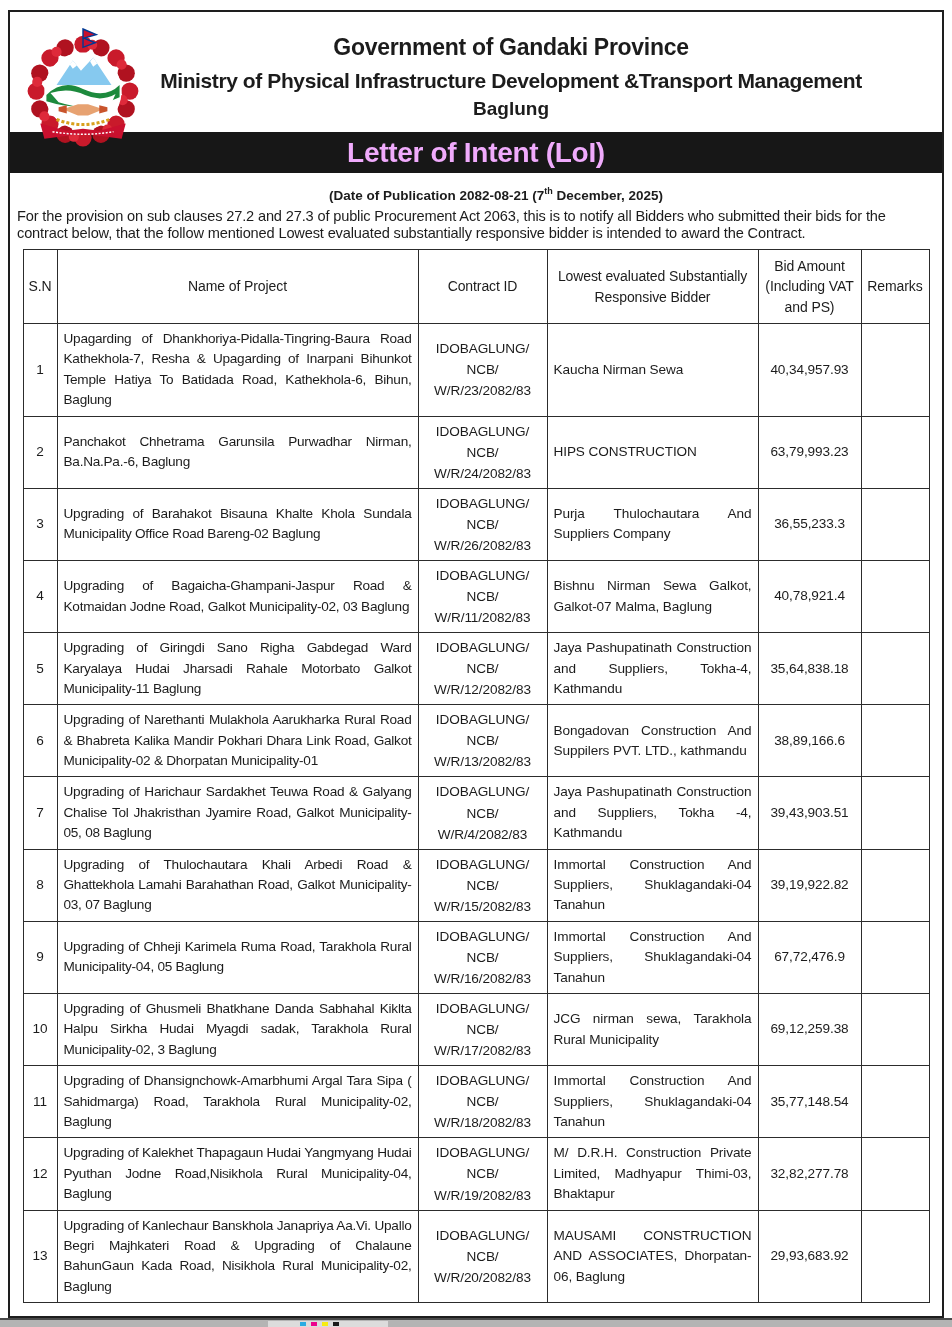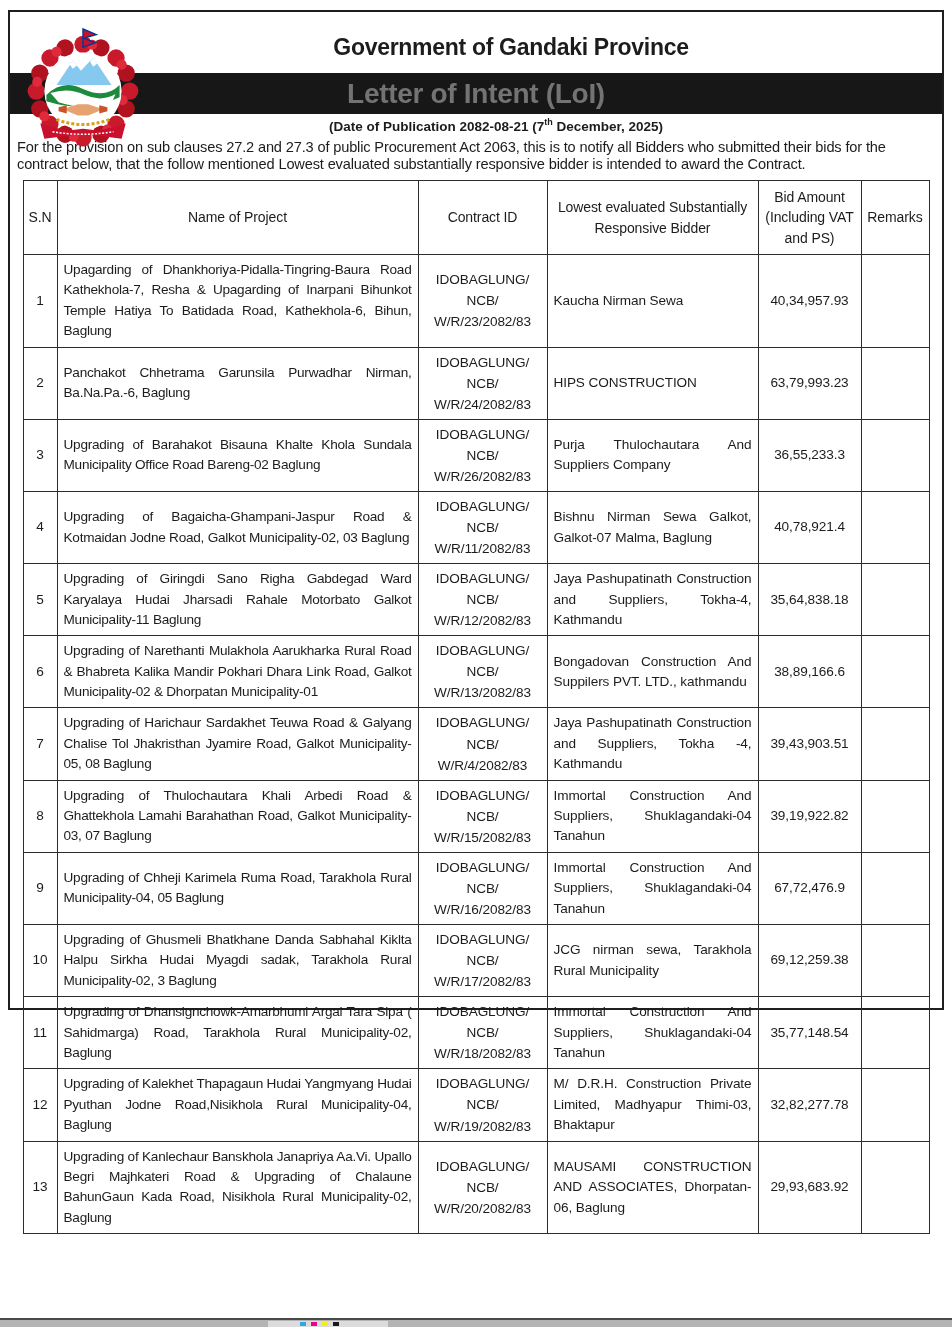--- a/index.html
+++ b/index.html
@@ -8,21 +8,21 @@
 
   .page {
     position:relative;
     width:952px; height:1327px;
     background:#ffffff;
     overflow:hidden;
   }
 
   .frame {
     position:absolute;
-    left:8px; top:10px; width:936px; height:1000px;
+    left:8px; top:10px; width:936px; height:1308px;
     border:2px solid #1e1e1e;
     background:#ffffff;
   }
 
   
   .masthead { position:relative; padding:16px 10px 0 10px; }
   .emblem {
     position:absolute; left:12px; top:14px;
     width:122px; height:126px;
   }
@@ -32,23 +32,23 @@
   .office-line { font-size:31px; font-weight:bold; letter-spacing:-0.5px; margin-top:9px; }
   .district-line { font-size:19px; font-weight:bold; margin-top:5px; }
 
   
   .banner {
     margin-top:12px;
     background:#171717;
     height:41px;
     display:flex; align-items:center; justify-content:center;
   }
-  .banner-title { color:#737373; font-size:28px; font-weight:bold; letter-spacing:-0.3px; }
-
-  .date-line { text-align:center; font-size:13.5px; font-weight:bold; margin-top:3px;padding-left:40px; }
+  .banner-title { color:#f0abfc; font-size:28px; font-weight:bold; letter-spacing:-0.3px; }
+
+  .date-line { text-align:center; font-size:13.5px; font-weight:bold; margin-top:13px;padding-left:40px; }
   .date-line sup { font-size:9px; }
 
   .intro {
     padding:5px 7px 4px 7px;
     font-size:14.6px;
     line-height:1.22;
     letter-spacing:-0.15px;
   }
 
   
@@ -157,20 +157,22 @@
         <path d="M34 90 Q60 100 86 90" fill="none" stroke="#d8a01d" stroke-width="3" stroke-dasharray="3 2"></path>
 
         <path d="M18 94 L44 101 L60 99 L76 101 L102 94 L98 109 L60 104 L22 109 Z" fill="#c9102e"></path>
         <path d="M30 102 Q60 107 90 102" fill="none" stroke="#ffffff" stroke-width="1.4" stroke-dasharray="2 1.5"></path>
 
         <path d="M60 1 L73 6.5 L61 10 L72 14.5 L60 19 Z" fill="#c9102e" stroke="#003893" stroke-width="1.4"></path>
       </svg>
 
       <div class="masthead-text">
         <div class="gov-line">Government of Gandaki Province</div>
+        <div class="ministry-line">Ministry of Physical Infrastructure Development &amp;Transport Management</div>
+        <div class="district-line">Baglung</div>
       </div>
     </div>
 
     <div class="banner">
       <span class="banner-title">Letter of Intent (LoI)</span>
     </div>
 
     <div class="date-line">
       <span>(Date of Publication 2082-08-21 (7</span><sup>th</sup><span> December, 2025)</span>
     </div>

